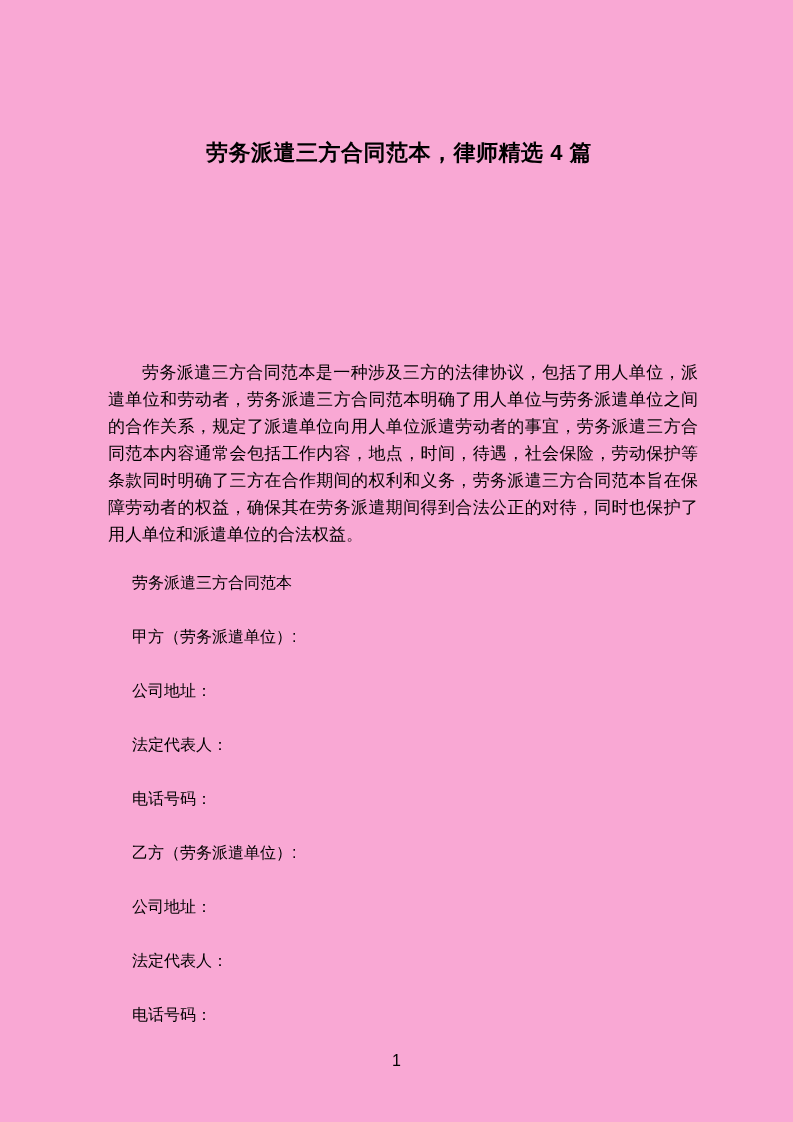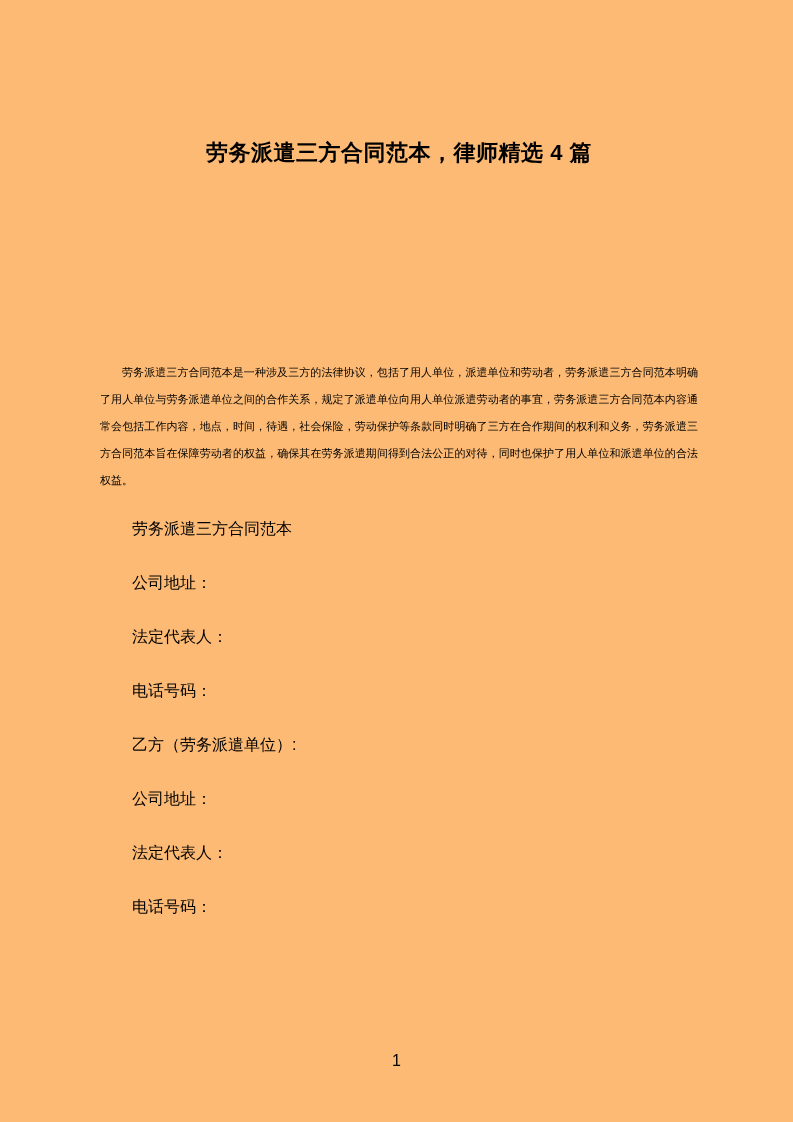--- a/index.html
+++ b/index.html
@@ -4,41 +4,41 @@
 <style>
   html, body {
     margin: 0;
     padding: 0;
     background: #ffffff;
   }
   .page {
     position: relative;
     width: 793px;
     height: 1122px;
-    background: #fdba74;
+    background: #f9a8d4;
     color: #000000;
     font-family: "Liberation Sans", "DejaVu Sans", sans-serif;
     overflow: hidden;
   }
   .content {
     padding-left: 100px;
     padding-right: 95px;
   }
   .doc-title {
     margin: 0;
     padding-top: 137px;
     font-size: 22px;
     line-height: 32px;
     font-weight: 700;
     text-align: center;
     letter-spacing: 0.5px;
   }
   .intro-paragraph {
-    margin: 190px 0 0 0;
-    font-size: 11px;
+    margin: 190px 0 0 8px;
+    font-size: 17px;
     line-height: 27px;
     text-align: justify;
     text-justify: inter-ideograph;
     text-indent: 2em;
   }
   .section-heading {
     margin: 21px 0 0 0;
     font-size: 16px;
     line-height: 27px;
     font-weight: 400;
@@ -64,20 +64,21 @@
 <body>
 
 <div class="page">
   <div class="content">
     <h1 class="doc-title">劳务派遣三方合同范本，律师精选 4 篇</h1>
 
     <p class="intro-paragraph">劳务派遣三方合同范本是一种涉及三方的法律协议，包括了用人单位，派遣单位和劳动者，劳务派遣三方合同范本明确了用人单位与劳务派遣单位之间的合作关系，规定了派遣单位向用人单位派遣劳动者的事宜，劳务派遣三方合同范本内容通常会包括工作内容，地点，时间，待遇，社会保险，劳动保护等条款同时明确了三方在合作期间的权利和义务，劳务派遣三方合同范本旨在保障劳动者的权益，确保其在劳务派遣期间得到合法公正的对待，同时也保护了用人单位和派遣单位的合法权益。</p>
 
     <p class="section-heading">劳务派遣三方合同范本</p>
 
+    <p class="field-line">甲方（劳务派遣单位）:</p>
 
     <p class="field-line">公司地址：</p>
 
     <p class="field-line">法定代表人：</p>
 
     <p class="field-line">电话号码：</p>
 
     <p class="field-line">乙方（劳务派遣单位）:</p>
 
     <p class="field-line">公司地址：</p>

